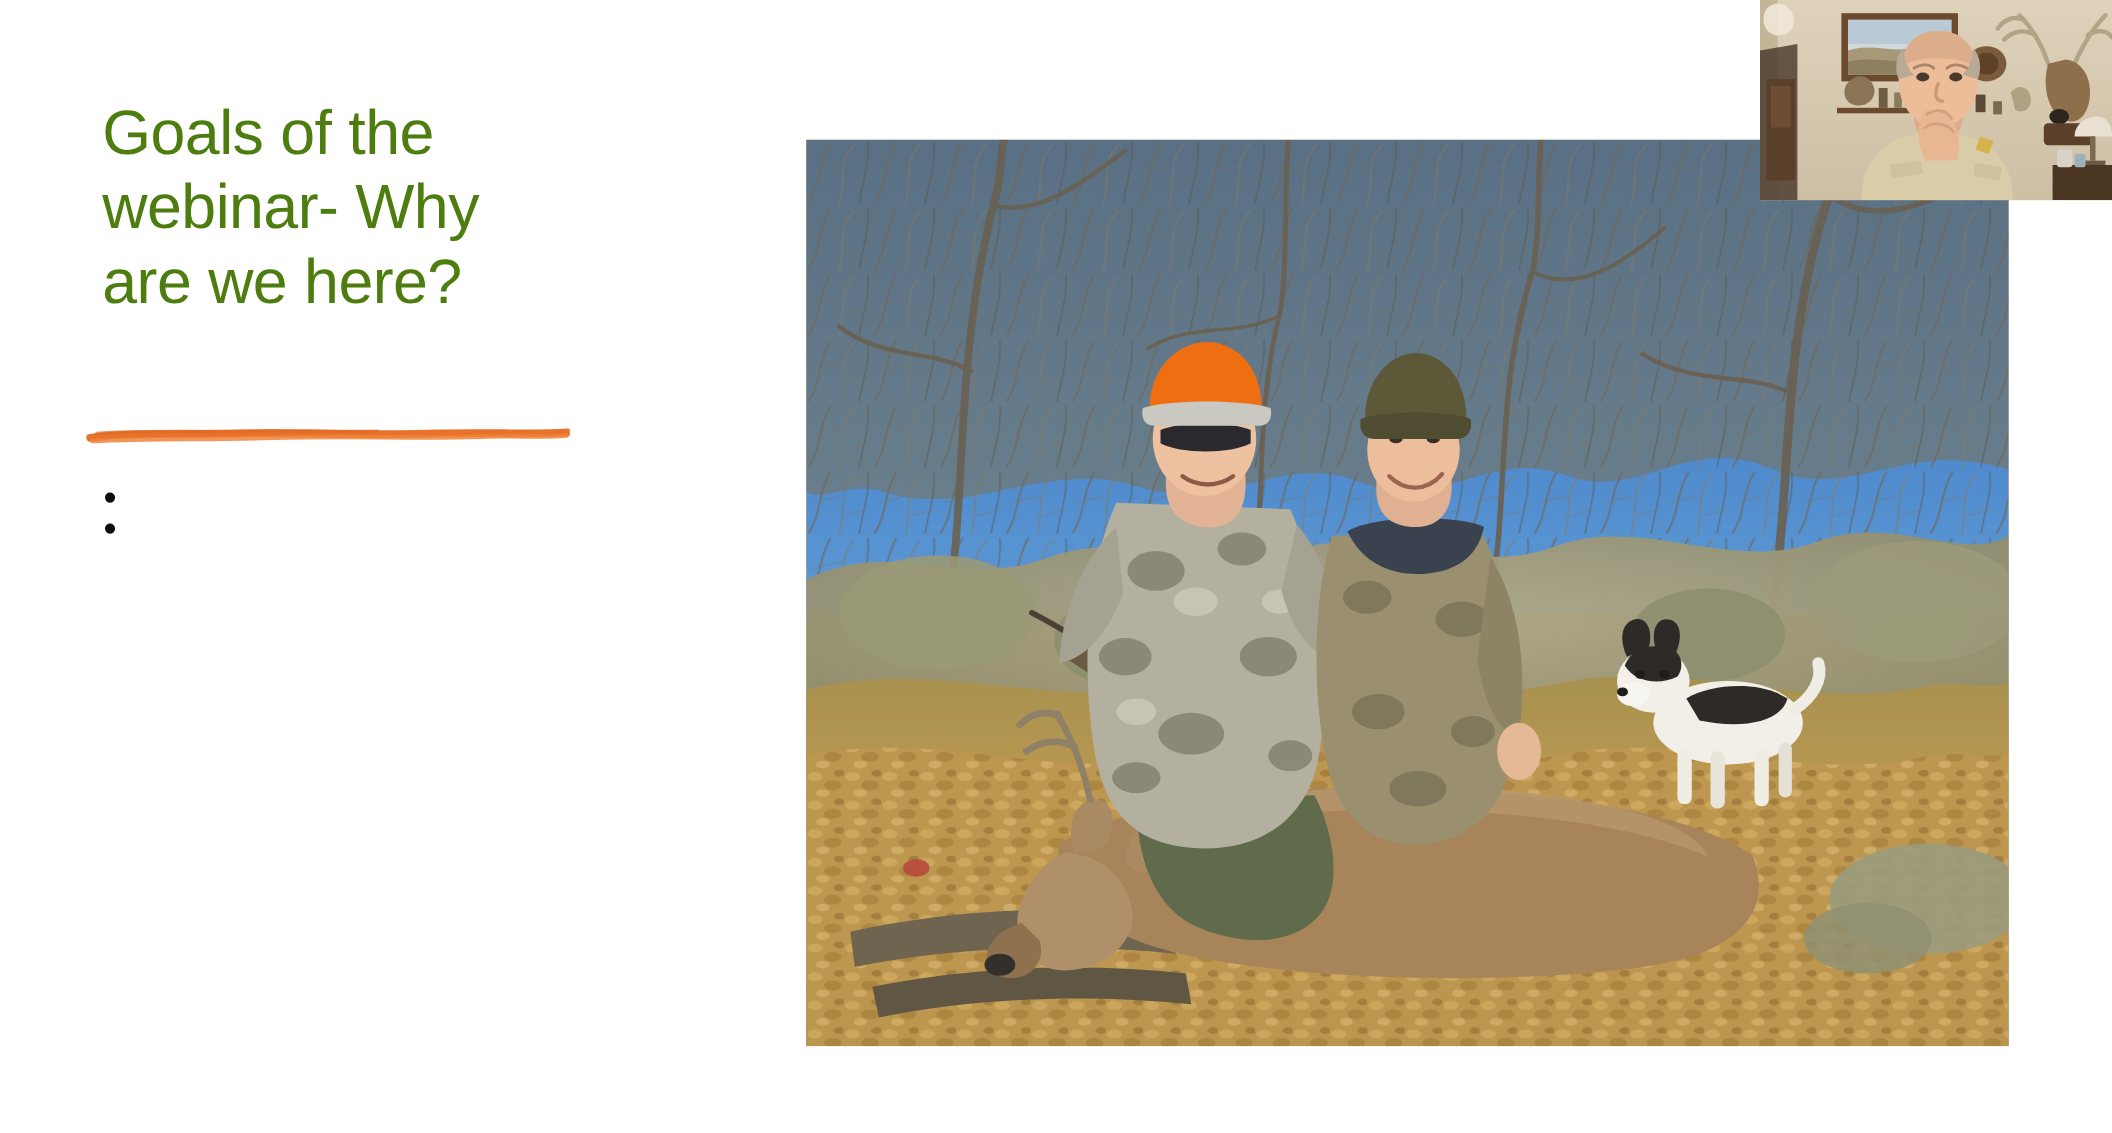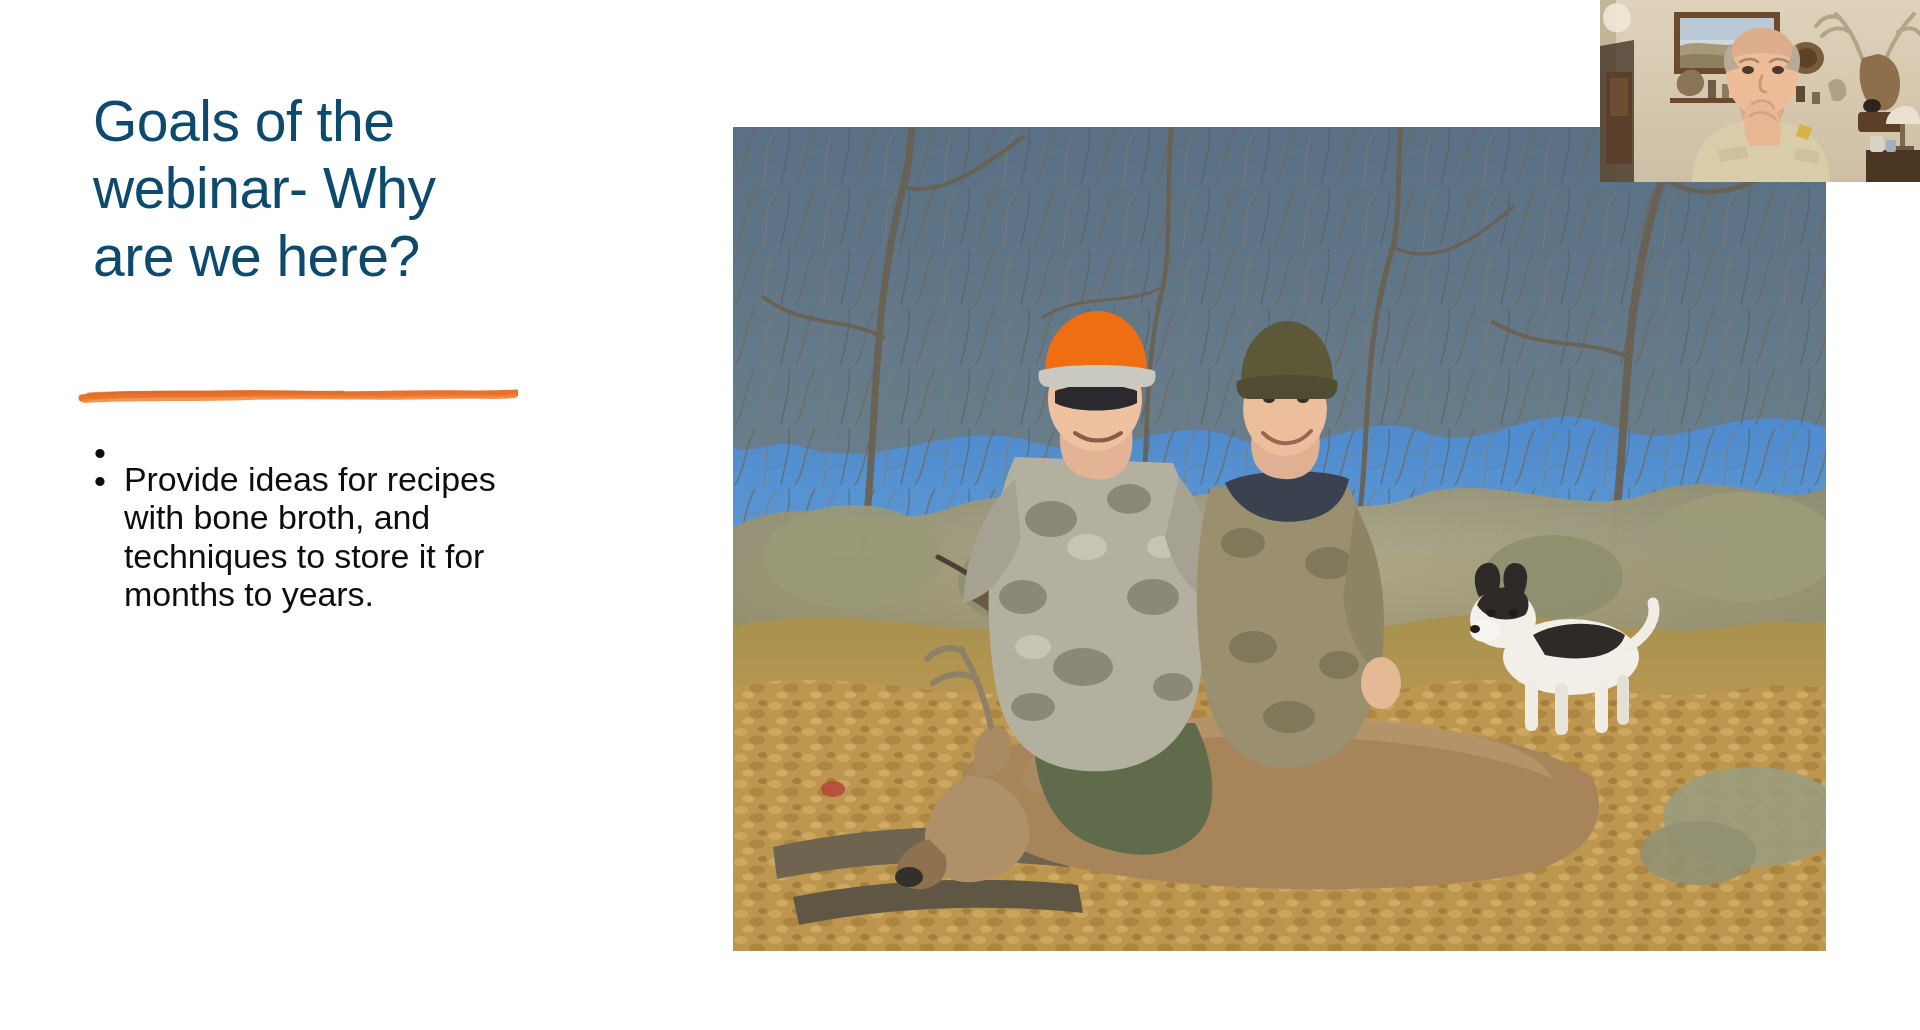--- a/index.html
+++ b/index.html
@@ -24,21 +24,21 @@
 
   
   #slide-title {
     position: absolute;
     left: 93px;
     top: 88px;
     width: 470px;
     font-size: 57px;
     line-height: 1.18;
     font-weight: 400;
-    color: #0c4a6e;
+    color: #4d7c0f;
     letter-spacing: -0.5px;
     white-space: pre-line;
   }
 
   
   #divider {
     position: absolute;
     left: 78px;
     top: 382px;
     width: 440px;
@@ -114,21 +114,20 @@
       <path d="M10,12 C50,9 100,11 150,10 C190,9 230,11 265,10" stroke="#e06a22" stroke-width="3" fill="none" stroke-linecap="round" opacity="0.7"></path>
     </svg>
   </div>
 
   <ul id="bullet-list">
     <li>
       <span class="bullet-dot">•</span>
     </li>
     <li>
       <span class="bullet-dot">•</span>
-      <span>Provide ideas for recipes with bone broth, and techniques to store it for months to years.</span>
     </li>
   </ul>
 
   <div id="photo">
     <svg viewBox="0 0 1093 824" preserveAspectRatio="none" aria-hidden="true">
       <defs>
         <linearGradient id="skyGrad" x1="0" y1="0" x2="0" y2="1">
           <stop offset="0%" stop-color="#2f6fbe"></stop>
           <stop offset="100%" stop-color="#5e98d4"></stop>
         </linearGradient>

